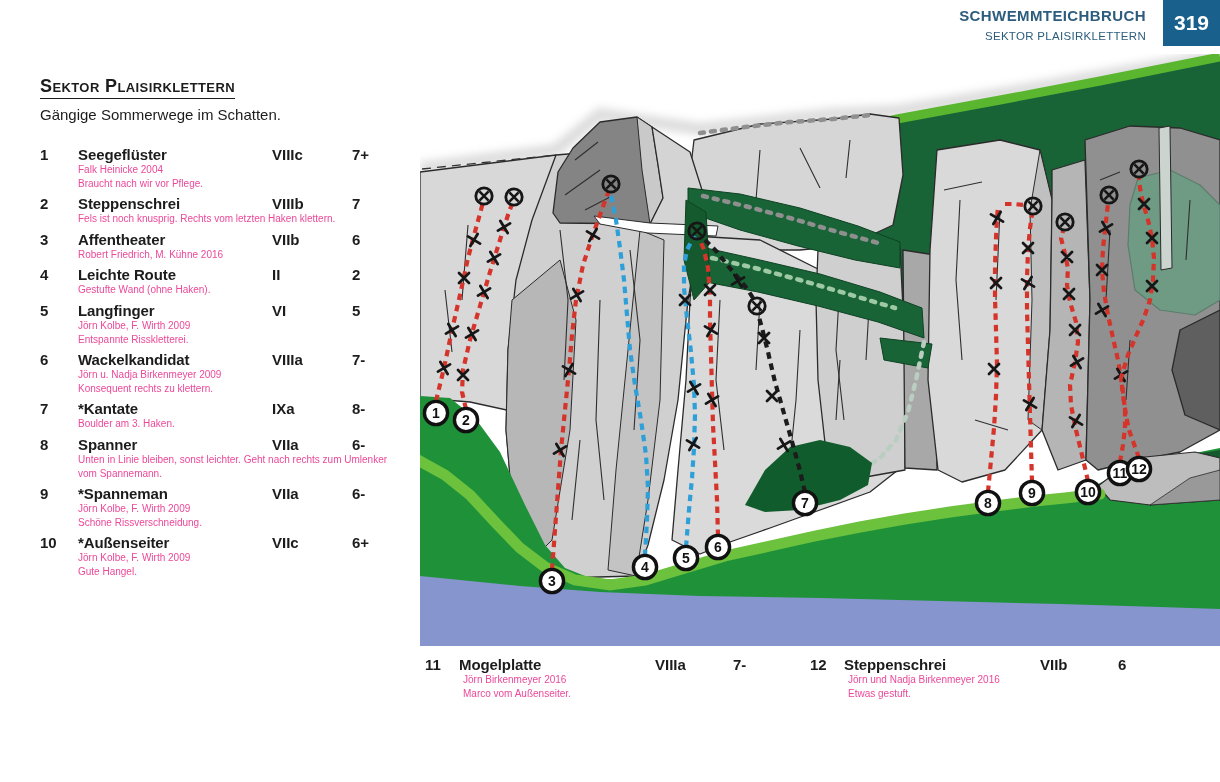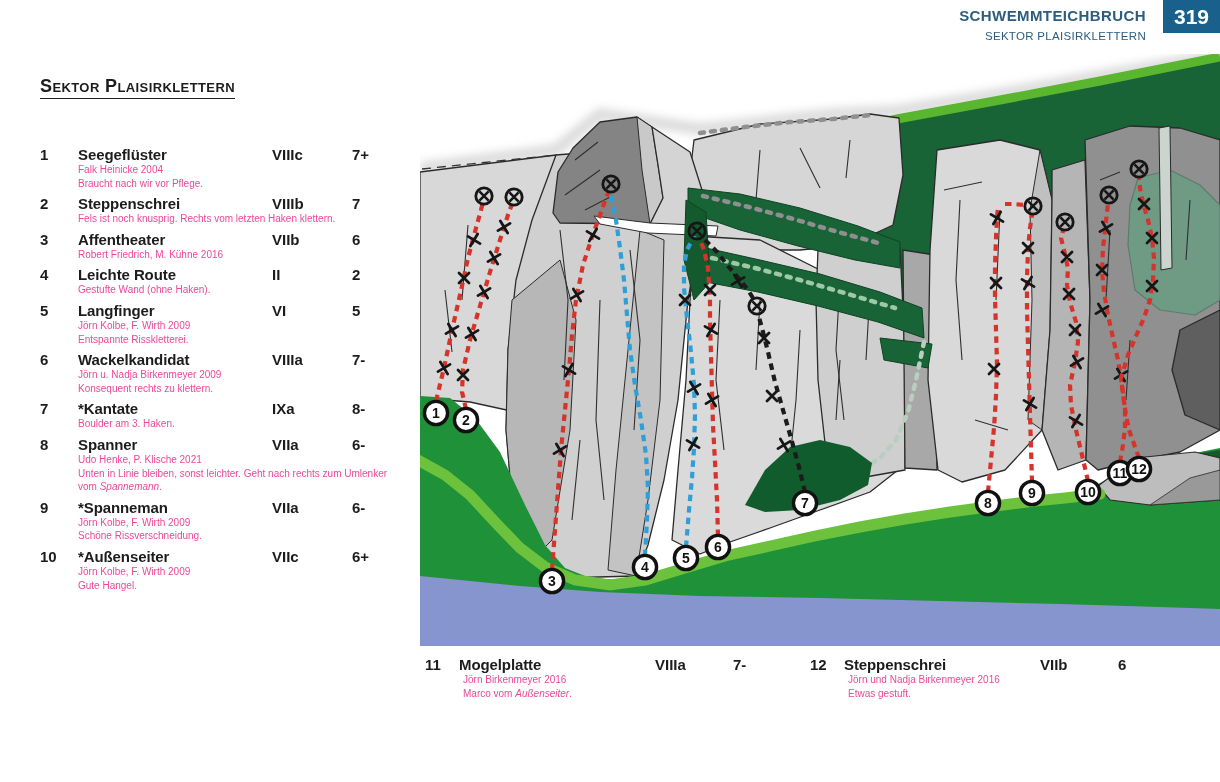--- a/index.html
+++ b/index.html
@@ -4,36 +4,36 @@
 <style>
   html,body{margin:0;padding:0;background:#ffffff;}
   body{
     width:1220px;height:782px;position:relative;overflow:hidden;
     font-family:"Liberation Sans","DejaVu Sans",sans-serif;color:#1c1c1c;
   }
   
   .hdr-text{position:absolute;top:7px;right:74px;text-align:right;line-height:1.25;}
   .hdr-line1{font-size:15px;font-weight:bold;letter-spacing:.4px;color:#2d5d7d;}
   .hdr-line2{font-size:11.5px;letter-spacing:.3px;color:#2d5d7d;margin-top:3px;}
-  .page-box{position:absolute;top:0;right:0;width:57px;height:33px;background:#19618c;
+  .page-box{position:absolute;top:0;right:0;width:57px;height:46px;background:#19618c;
     display:flex;align-items:center;justify-content:center;
     color:#fff;font-size:21px;font-weight:bold;}
   
   .sector-head{position:absolute;left:40px;top:76px;width:370px;}
   .sector-title{font-size:18px;font-weight:bold;font-variant:small-caps;letter-spacing:.4px;
     display:inline-block;border-bottom:1.6px solid #1c1c1c;padding-bottom:1px;color:#1c1c1c;}
   .sector-sub{font-size:15px;margin-top:7px;color:#1c1c1c;}
   #route-list{position:absolute;left:40px;top:146px;width:356px;}
   .route{margin-bottom:5px;}
   .r-head{display:grid;grid-template-columns:38px 194px 80px auto;align-items:baseline;}
   .r-num{font-size:15px;font-weight:bold;}
   .r-name{font-size:15px;font-weight:bold;letter-spacing:-.1px;}
   .r-grade,.r-grade2{font-size:15px;font-weight:bold;}
   .r-sub{font-size:10px;line-height:1.36;padding-left:38px;color:#ec4899;}
-  .r-sub .it{font-style:italic;}
+  .r-sub .it{}
   
   .route-bottom{position:absolute;width:390px;}
   #route-11{left:425px;top:656px;}
   #route-12{left:810px;top:656px;}
   .route-bottom .r-head{grid-template-columns:34px 196px 78px auto;}
   
   #topo{position:absolute;left:420px;top:54px;}
   svg text{font-family:"Liberation Sans","DejaVu Sans",sans-serif;}
   .circ-num{font-size:14px;font-weight:bold;fill:#111;}
 </style>
@@ -43,20 +43,21 @@
 <div class="hdr-text">
   <div class="hdr-line1">SCHWEMMTEICHBRUCH</div>
   <div class="hdr-line2">SEKTOR PLAISIRKLETTERN</div>
 </div>
 <div class="page-box">
   <span>319</span>
 </div>
 
 <div class="sector-head">
   <div><span class="sector-title">Sektor Plaisirklettern</span></div>
+  <div class="sector-sub">Gängige Sommerwege im Schatten.</div>
 </div>
 
 <div id="route-list">
     <div class="route">
     <div class="r-head">
       <span class="r-num">1</span>
       <span class="r-name">Seegeflüster</span>
       <span class="r-grade">VIIIc</span>
       <span class="r-grade2">7+</span>
     </div>
@@ -120,21 +121,20 @@
     </div>
     <div class="r-sub"><span class="">Boulder am 3. Haken.</span></div>
   </div>
     <div class="route">
     <div class="r-head">
       <span class="r-num">8</span>
       <span class="r-name">Spanner</span>
       <span class="r-grade">VIIa</span>
       <span class="r-grade2">6-</span>
     </div>
-    <div class="r-sub">Udo Henke, P. Klische 2021</div>
     <div class="r-sub"><span class="">Unten in Linie bleiben, sonst leichter. Geht nach rechts zum Umlenker vom </span><span class="it">Spannemann</span><span class="">.</span></div>
   </div>
     <div class="route">
     <div class="r-head">
       <span class="r-num">9</span>
       <span class="r-name">*Spanneman</span>
       <span class="r-grade">VIIa</span>
       <span class="r-grade2">6-</span>
     </div>
     <div class="r-sub">Jörn Kolbe, F. Wirth 2009</div>

